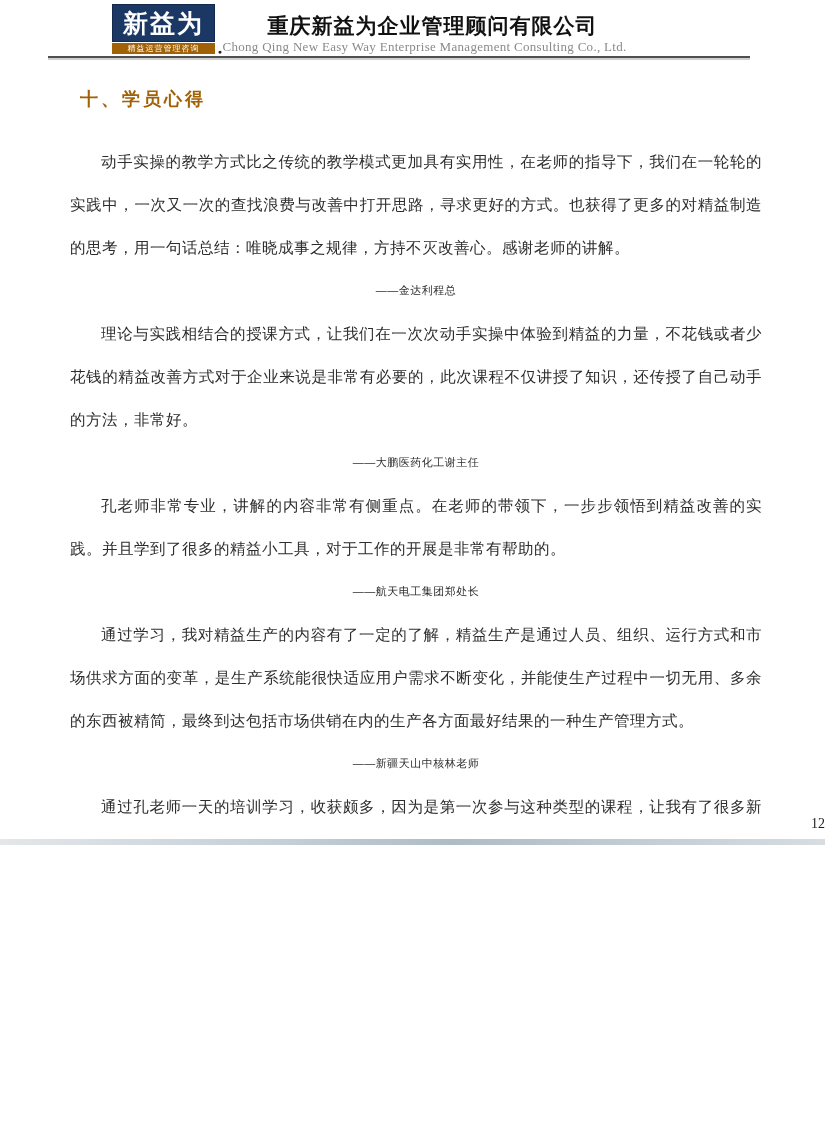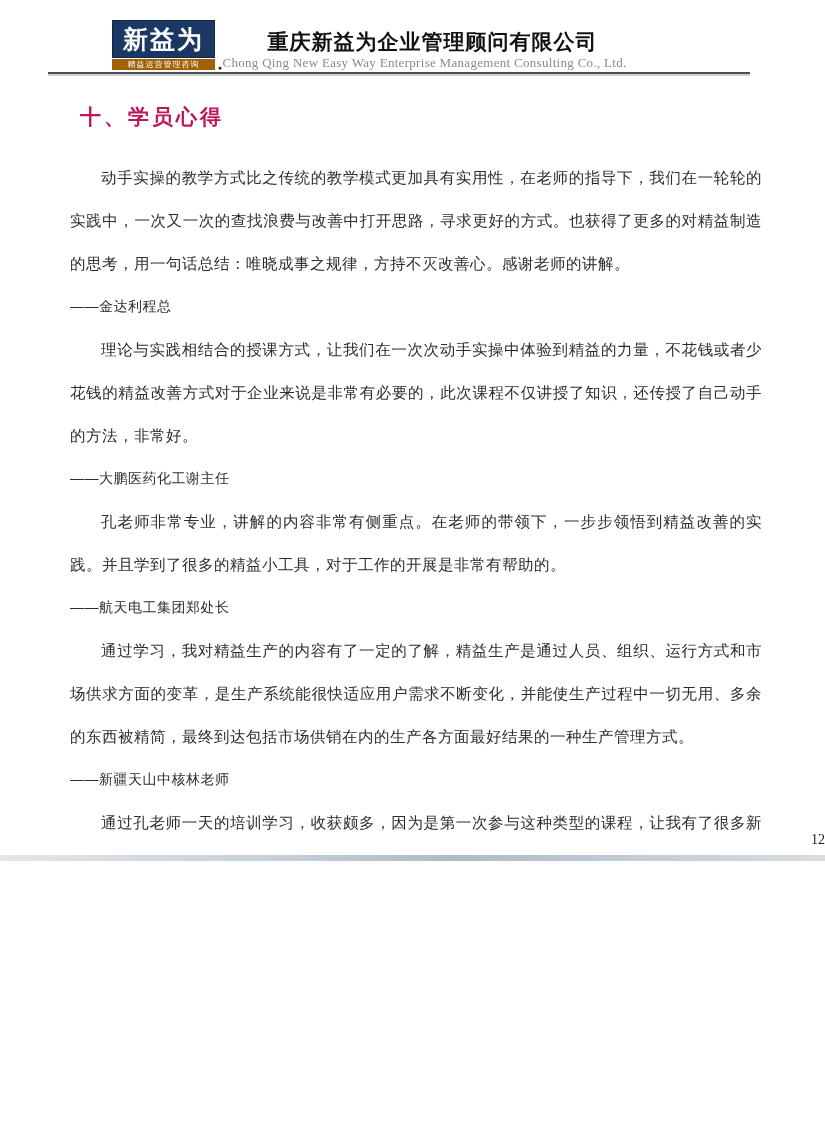--- a/index.html
+++ b/index.html
@@ -3,21 +3,21 @@
 <meta charset="utf-8">
 <style>
   * { margin: 0; padding: 0; box-sizing: border-box; }
   html, body { background: #ffffff; }
   body { font-family: "Liberation Sans", "DejaVu Sans", sans-serif; }
 
   .page {
     position: relative;
     width: 825px;
     height: 845px;
-    margin: 16px auto;
+    margin: 0 auto;
     background: #ffffff;
     overflow: hidden;
   }
 
   
   .logo {
     position: absolute;
     left: 112px;
     top: 4px;
     width: 103px;
@@ -90,47 +90,47 @@
     height: 2px;
     background: #4f4f4f;
     box-shadow: 0 2px 0 0 #cfcfcf;
   }
 
   
   .section-title {
     position: absolute;
     left: 80px;
     top: 87px;
-    font-size: 21px;
-    font-weight: bold;
-    color: #be185d;
+    font-size: 18px;
+    font-weight: bold;
+    color: #a16207;
     letter-spacing: 3px;
   }
 
   
   .content {
     position: absolute;
     left: 70px;
     top: 140px;
     width: 692px;
   }
   .t-text {
     font-size: 15.5px;
     line-height: 43px;
     letter-spacing: 0.5px;
     color: #2d2d2d;
     text-align: justify;
     text-indent: 2em;
   }
   .t-author {
-    font-size: 14px;
+    font-size: 11px;
     line-height: 43px;
     letter-spacing: 0.5px;
     color: #2d2d2d;
-    text-align: left;
+    text-align: center;
   }
 
   
   .watermark {
     position: absolute;
     left: 492px;
     top: 1016px;
     transform: rotate(-26deg);
     transform-origin: 0 50%;
     white-space: nowrap;

